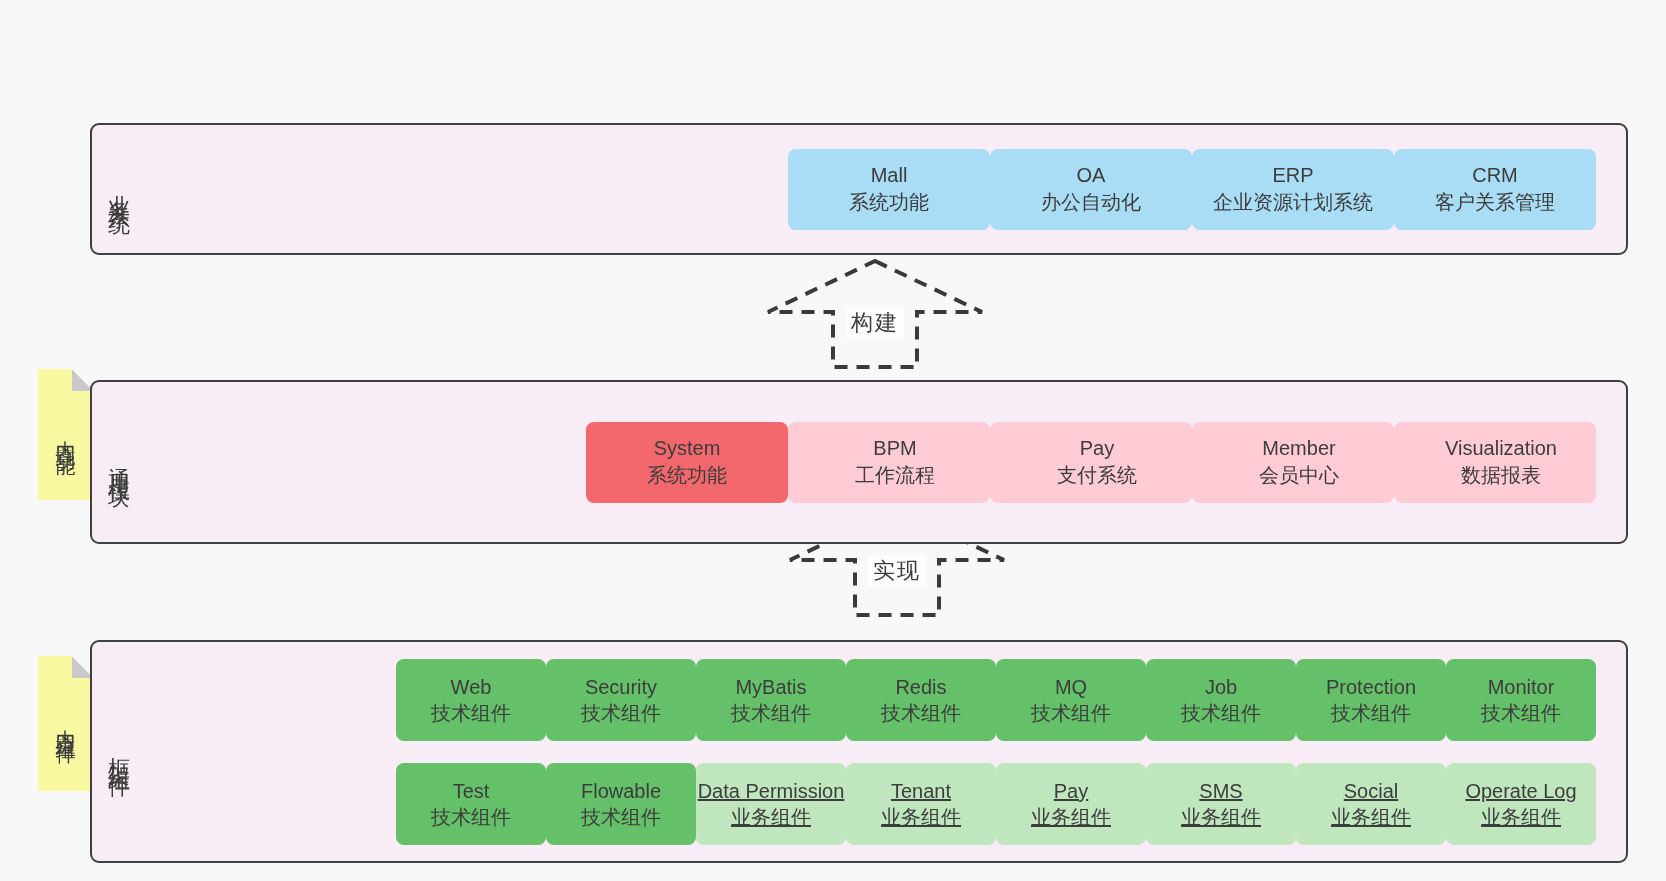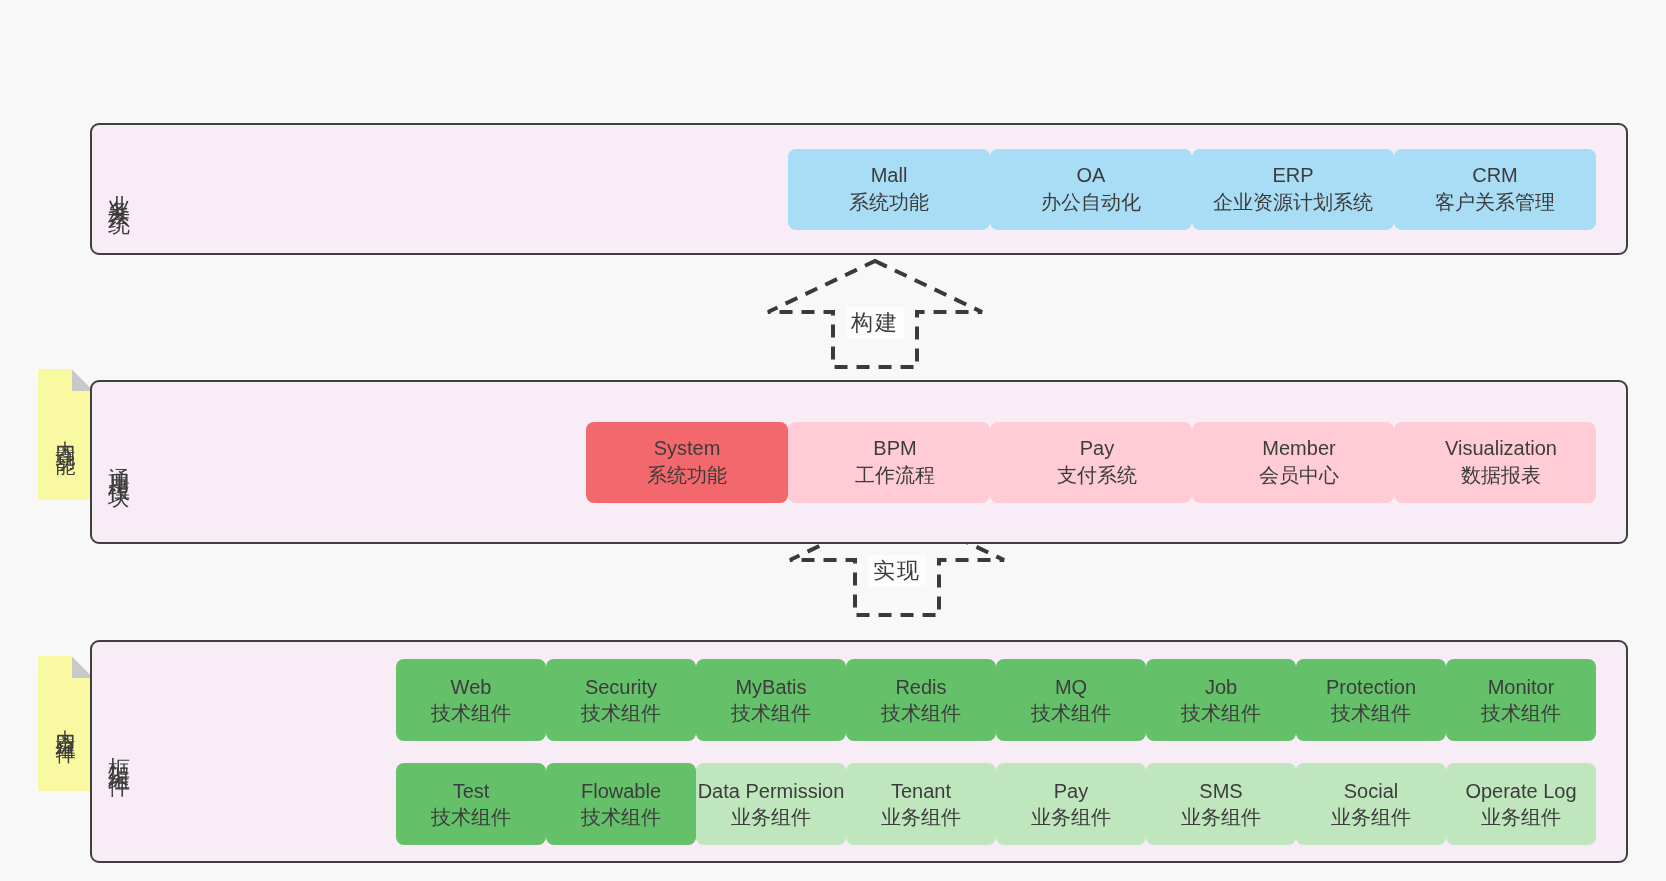--- a/index.html
+++ b/index.html
@@ -30,21 +30,21 @@
     border-radius:8px; box-sizing:border-box;
     display:flex; flex-direction:column; justify-content:center; align-items:center;
     text-align:center; font-size:20px; line-height:1.36;
   }
   .band-wide .box { width:202px; height:81px; }
   #band-components .box { width:150px; height:82px; line-height:1.3; }
   .blue       { background:var(--c-blue,#a9dcf5); }
   .red        { background:var(--c-red,#f2686c); }
   .pink       { background:var(--c-pink,#ffccd5);padding-left:12px; }
   .green      { background:var(--c-green,#65c06a); }
-  .lightgreen { background:var(--c-lightgreen,#bfe6bd); }
+  .lightgreen { background:var(--c-lightgreen,#bfe6bd);text-decoration:underline; }
   .sticky {
     position:absolute; left:38px; width:56px; z-index:0;
     background:var(--sticky-bg,#f9f9a2);
     display:flex; align-items:center; justify-content:center;
     border-radius:2px;
   }
   #sticky-functions  { top:369px; height:131px; }
   #sticky-components { top:656px; height:135px; }
   .sticky::after {
     content:""; position:absolute; top:0; right:0; width:22px; height:22px;

